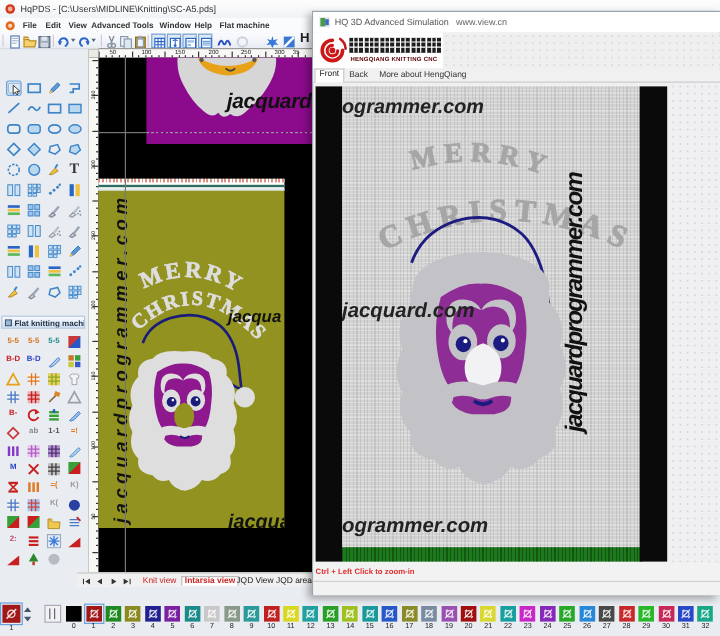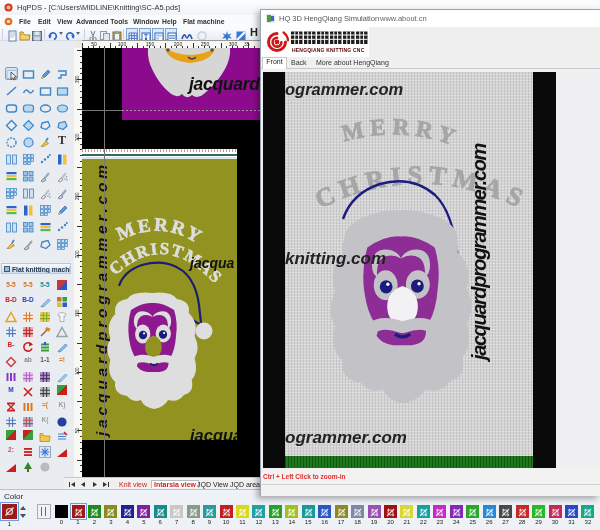--- a/index.html
+++ b/index.html
@@ -695,23 +695,20 @@
         <path d="M16 0 L16 5 L12 2.5 Z" fill="#333"></path>
         <path d="M24 0 L24 5 L28 2.5 Z" fill="#333"></path>
         <path d="M34 0 L34 5 L38 2.5 Z" fill="#333"></path>
         <path d="M39.5 0 V5" stroke="#333" stroke-width="1"></path>
       </svg>
       <span style="position:absolute;left:55px;top:2.5px;font-size:7px;color:#c22;white-space:nowrap">Knit view</span>
       <span style="position:absolute;left:87px;top:1.5px;font-size:7px;color:#c22;font-weight:bold;background:#fff;border:1px solid #bbb;border-bottom:none;padding:0 2px;white-space:nowrap">Intarsia view</span>
       <span style="position:absolute;left:133px;top:2.5px;font-size:7px;color:#222;white-space:nowrap">JQD View</span>
       <span style="position:absolute;left:166px;top:2.5px;font-size:7px;color:#222;white-space:nowrap">JQD area map</span>
     </div>
-<div style="position:absolute;left:0;top:489px;width:600px;height:41px;background:#eef1f6;border-top:1px solid #b8c2d0">
-      <span style="position:absolute;left:4px;top:2px;font-size:8px;color:#223">Color</span>
-    </div>
 <div style="position:absolute;left:2px;top:504px;width:15px;height:15px;background:#a01818;outline:1px solid #6aa0dc;outline-offset:1px"><svg width="15" height="15" viewBox="0 0 13 13">
         <path d="M3 10 L10 3" stroke="rgba(255,255,255,0.85)" stroke-width="1.1"></path>
         <circle cx="6.5" cy="6.5" r="2.6" fill="none" stroke="rgba(255,255,255,0.8)" stroke-width="1"></circle>
       </svg></div>
 <div style="position:absolute;left:2px;top:521px;width:15px;text-align:center;font-size:6px;color:#222">1</div>
 <svg style="position:absolute;left:20px;top:506px" width="6" height="12">
       <path d="M3 0 L6 4 L0 4 Z" fill="#456"></path>
       <path d="M3 12 L6 8 L0 8 Z" fill="#456"></path>
     </svg>
 <div style="position:absolute;left:37px;top:504px;width:14px;height:15px;background:#f2f2f2;border:1px solid #aab">
@@ -880,22 +877,22 @@
         <circle cx="6.5" cy="6.5" r="2.6" fill="none" stroke="rgba(255,255,255,0.8)" stroke-width="1"></circle>
       </svg></div>
     <div style="position:absolute;left:579.9px;top:519px;width:16px;text-align:center;font-size:6px;color:#222">32</div>
 <div style="position:absolute;left:260px;top:9px;width:340px;height:487px;background:#f0f0f0;border:1px solid #9aa4b0;box-shadow:-3px 3px 6px rgba(0,0,0,0.3)"></div>
 <div style="position:absolute;left:261px;top:10px;width:339px;height:17px;background:#ffffff">
       <svg style="position:absolute;left:5px;top:4px" width="9" height="9" viewBox="0 0 9 9">
         <rect width="9" height="9" fill="#e8e8e8"></rect>
         <rect x="1" y="1" width="4" height="7" fill="#4a9a4a"></rect>
         <rect x="5" y="2" width="3" height="5" fill="#3a6ac8"></rect>
       </svg>
-      <span style="position:absolute;left:18px;top:4px;font-size:7.5px;color:#555;white-space:nowrap">HQ 3D HengQiang Simulation</span>
-      <span style="position:absolute;left:119px;top:4px;font-size:7.5px;color:#666;white-space:nowrap">www.about.cn</span>
+      <span style="position:absolute;left:18px;top:4px;font-size:7.5px;color:#555;white-space:nowrap">HQ 3D Advanced Simulation</span>
+      <span style="position:absolute;left:119px;top:4px;font-size:7.5px;color:#666;white-space:nowrap">www.view.cn</span>
     </div>
 <div style="position:absolute;left:261px;top:27px;width:339px;height:30px;background:#efefef">
       <div style="position:absolute;left:108px;top:0;width:231px;height:30px;background-image:radial-gradient(#dcdce0 14%,transparent 15%);background-size:6px 6px"></div>
       <div style="position:absolute;left:0;top:0;width:108px;height:30px;background:#fff"></div>
       <svg style="position:absolute;left:3px;top:2px" width="26" height="26" viewBox="0 0 26 26">
         <g fill="none" stroke="#cc1818" stroke-linecap="round">
           <path d="M13 4.5 A8.5 8.5 0 1 0 21.5 13" stroke-width="3"></path>
           <path d="M13 8.8 A4.4 4.4 0 1 0 17.4 13.4" stroke-width="2.6"></path>
         </g>
         <circle cx="13" cy="13" r="2.4" fill="#cc1818"></circle>
@@ -958,21 +955,21 @@
 <circle cx="60.7" cy="44.5" r="4.2" fill="#1c1c80"></circle>
 <circle cx="41.4" cy="43.4" r="1.1" fill="#fff"></circle>
 <circle cx="61.8" cy="43" r="1.1" fill="#fff"></circle>
 <path d="M51 44.5 Q41 48 41 57.5 Q41 67.5 51 69.5 Q61 67.5 61 57.5 Q61 48 51 44.5 Z" fill="#f2f2f4"></path>
 <path d="M50 70.5 Q38 66 30 71.5 Q25.5 75 28.5 78.5" stroke="#c3c3c7" stroke-width="7.5" fill="none" stroke-linecap="round"></path>
 <path d="M52 70.5 Q64 66 72 71.5 Q76.5 75 73.5 78.5" stroke="#c3c3c7" stroke-width="7.5" fill="none" stroke-linecap="round"></path>
 <path d="M46 75 Q51 78.5 56 75" fill="none" stroke="#1c1c80" stroke-width="2"></path>
         </g>
       </svg>
       <span style="position:absolute;left:23px;top:11px;font-size:16.5px;font-family:'Liberation Sans',sans-serif;font-weight:bold;font-style:italic;color:#222;white-space:nowrap">ogrammer.com</span>
-      <span style="position:absolute;left:23px;top:180px;font-size:17px;font-family:'Liberation Sans',sans-serif;font-weight:bold;font-style:italic;color:#222;white-space:nowrap">knitting.com</span>
+      <span style="position:absolute;left:23px;top:180px;font-size:17px;font-family:'Liberation Sans',sans-serif;font-weight:bold;font-style:italic;color:#222;white-space:nowrap">jacquard.com</span>
       <span style="position:absolute;left:23px;top:359px;font-size:17px;font-family:'Liberation Sans',sans-serif;font-weight:bold;font-style:italic;color:#222;white-space:nowrap">ogrammer.com</span>
       <div style="position:absolute;left:206px;top:75px;width:26px;height:216px;font-size:20px;font-family:'Liberation Sans',sans-serif;font-weight:bold;font-style:italic;color:#111;writing-mode:vertical-rl;transform:rotate(180deg);letter-spacing:-1.4px">jacquardprogrammer.com</div>
       <div style="position:absolute;left:23px;top:387px;width:250px;height:12px;background:#1c7a1c;background-image:repeating-linear-gradient(90deg,rgba(0,0,0,0.3) 0 1px,transparent 1px 3px)"></div>
       <div style="position:absolute;left:1px;top:3px;width:22px;height:396px;background:#0a0a0a"></div>
       <div style="position:absolute;left:271px;top:3px;width:23px;height:396px;background:#0a0a0a"></div>
     </div>
 <div style="position:absolute;left:261px;top:469px;width:339px;height:27px;background:#f2f2f2">
       <span style="position:absolute;left:2px;top:4px;font-size:6.5px;font-weight:bold;color:#e03030;white-space:nowrap">Ctrl + Left Click to zoom-in</span>
       <div style="position:absolute;left:0;top:15px;width:339px;height:1px;background:#d0d0d0"></div>
     </div>

